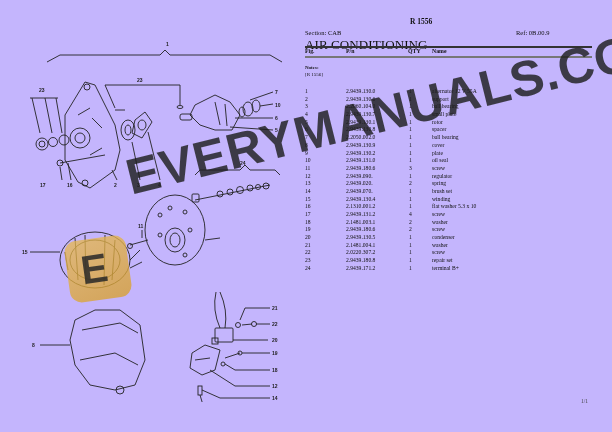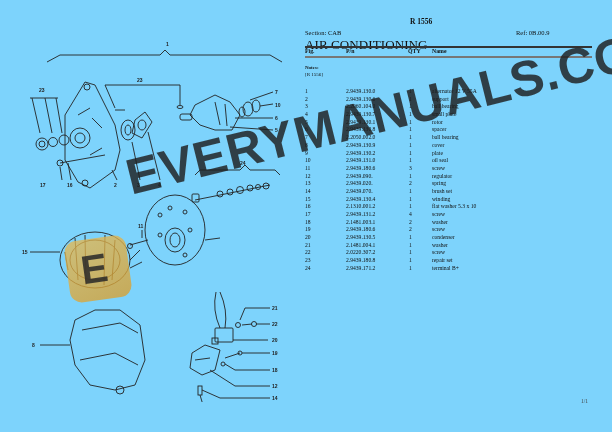--- a/index.html
+++ b/index.html
@@ -1,18 +1,18 @@
 <!DOCTYPE html>
 <html><head>
 <meta charset="utf-8">
 <style>
   html, body { margin: 0; padding: 0; background: #ffffff; }
   body { width: 612px; height: 432px; position: relative; overflow: hidden;
          font-family: "Liberation Serif", "DejaVu Serif", serif; color: #111; }
-  .page { position: absolute; left: 0; top: 0; width: 612px; height: 432px; background: #7dd3fc; }
+  .page { position: absolute; left: 0; top: 0; width: 612px; height: 432px; background: #c4b5fd; }
   .diagram { position: absolute; left: 20px; top: 30px; width: 275px; height: 372px; }
   .diagram svg { width: 100%; height: 100%; }
   .callout { font-family: "Liberation Sans", "DejaVu Sans", sans-serif; font-size: 5px; font-weight: bold; fill: #222; }
   .doc-title { position: absolute; left: 410px; top: 17px; font-size: 7.5px; font-weight: bold; }
   .section { position: absolute; left: 305px; top: 29px; font-size: 6.5px; }
   .ref { position: absolute; left: 516px; top: 29px; font-size: 6.5px; }
   .heading { position: absolute; left: 305px; top: 37px; font-size: 13px; font-weight: normal; letter-spacing: 0.1px; }
   .rule-top { position: absolute; left: 305px; top: 46px; width: 287px; height: 1.5px; background: #333; }
   .col-head { position: absolute; top: 48px; font-size: 5.8px; font-weight: bold; }
   .rule-bottom { position: absolute; left: 305px; top: 56px; width: 287px; height: 1.5px; background: #777; }

